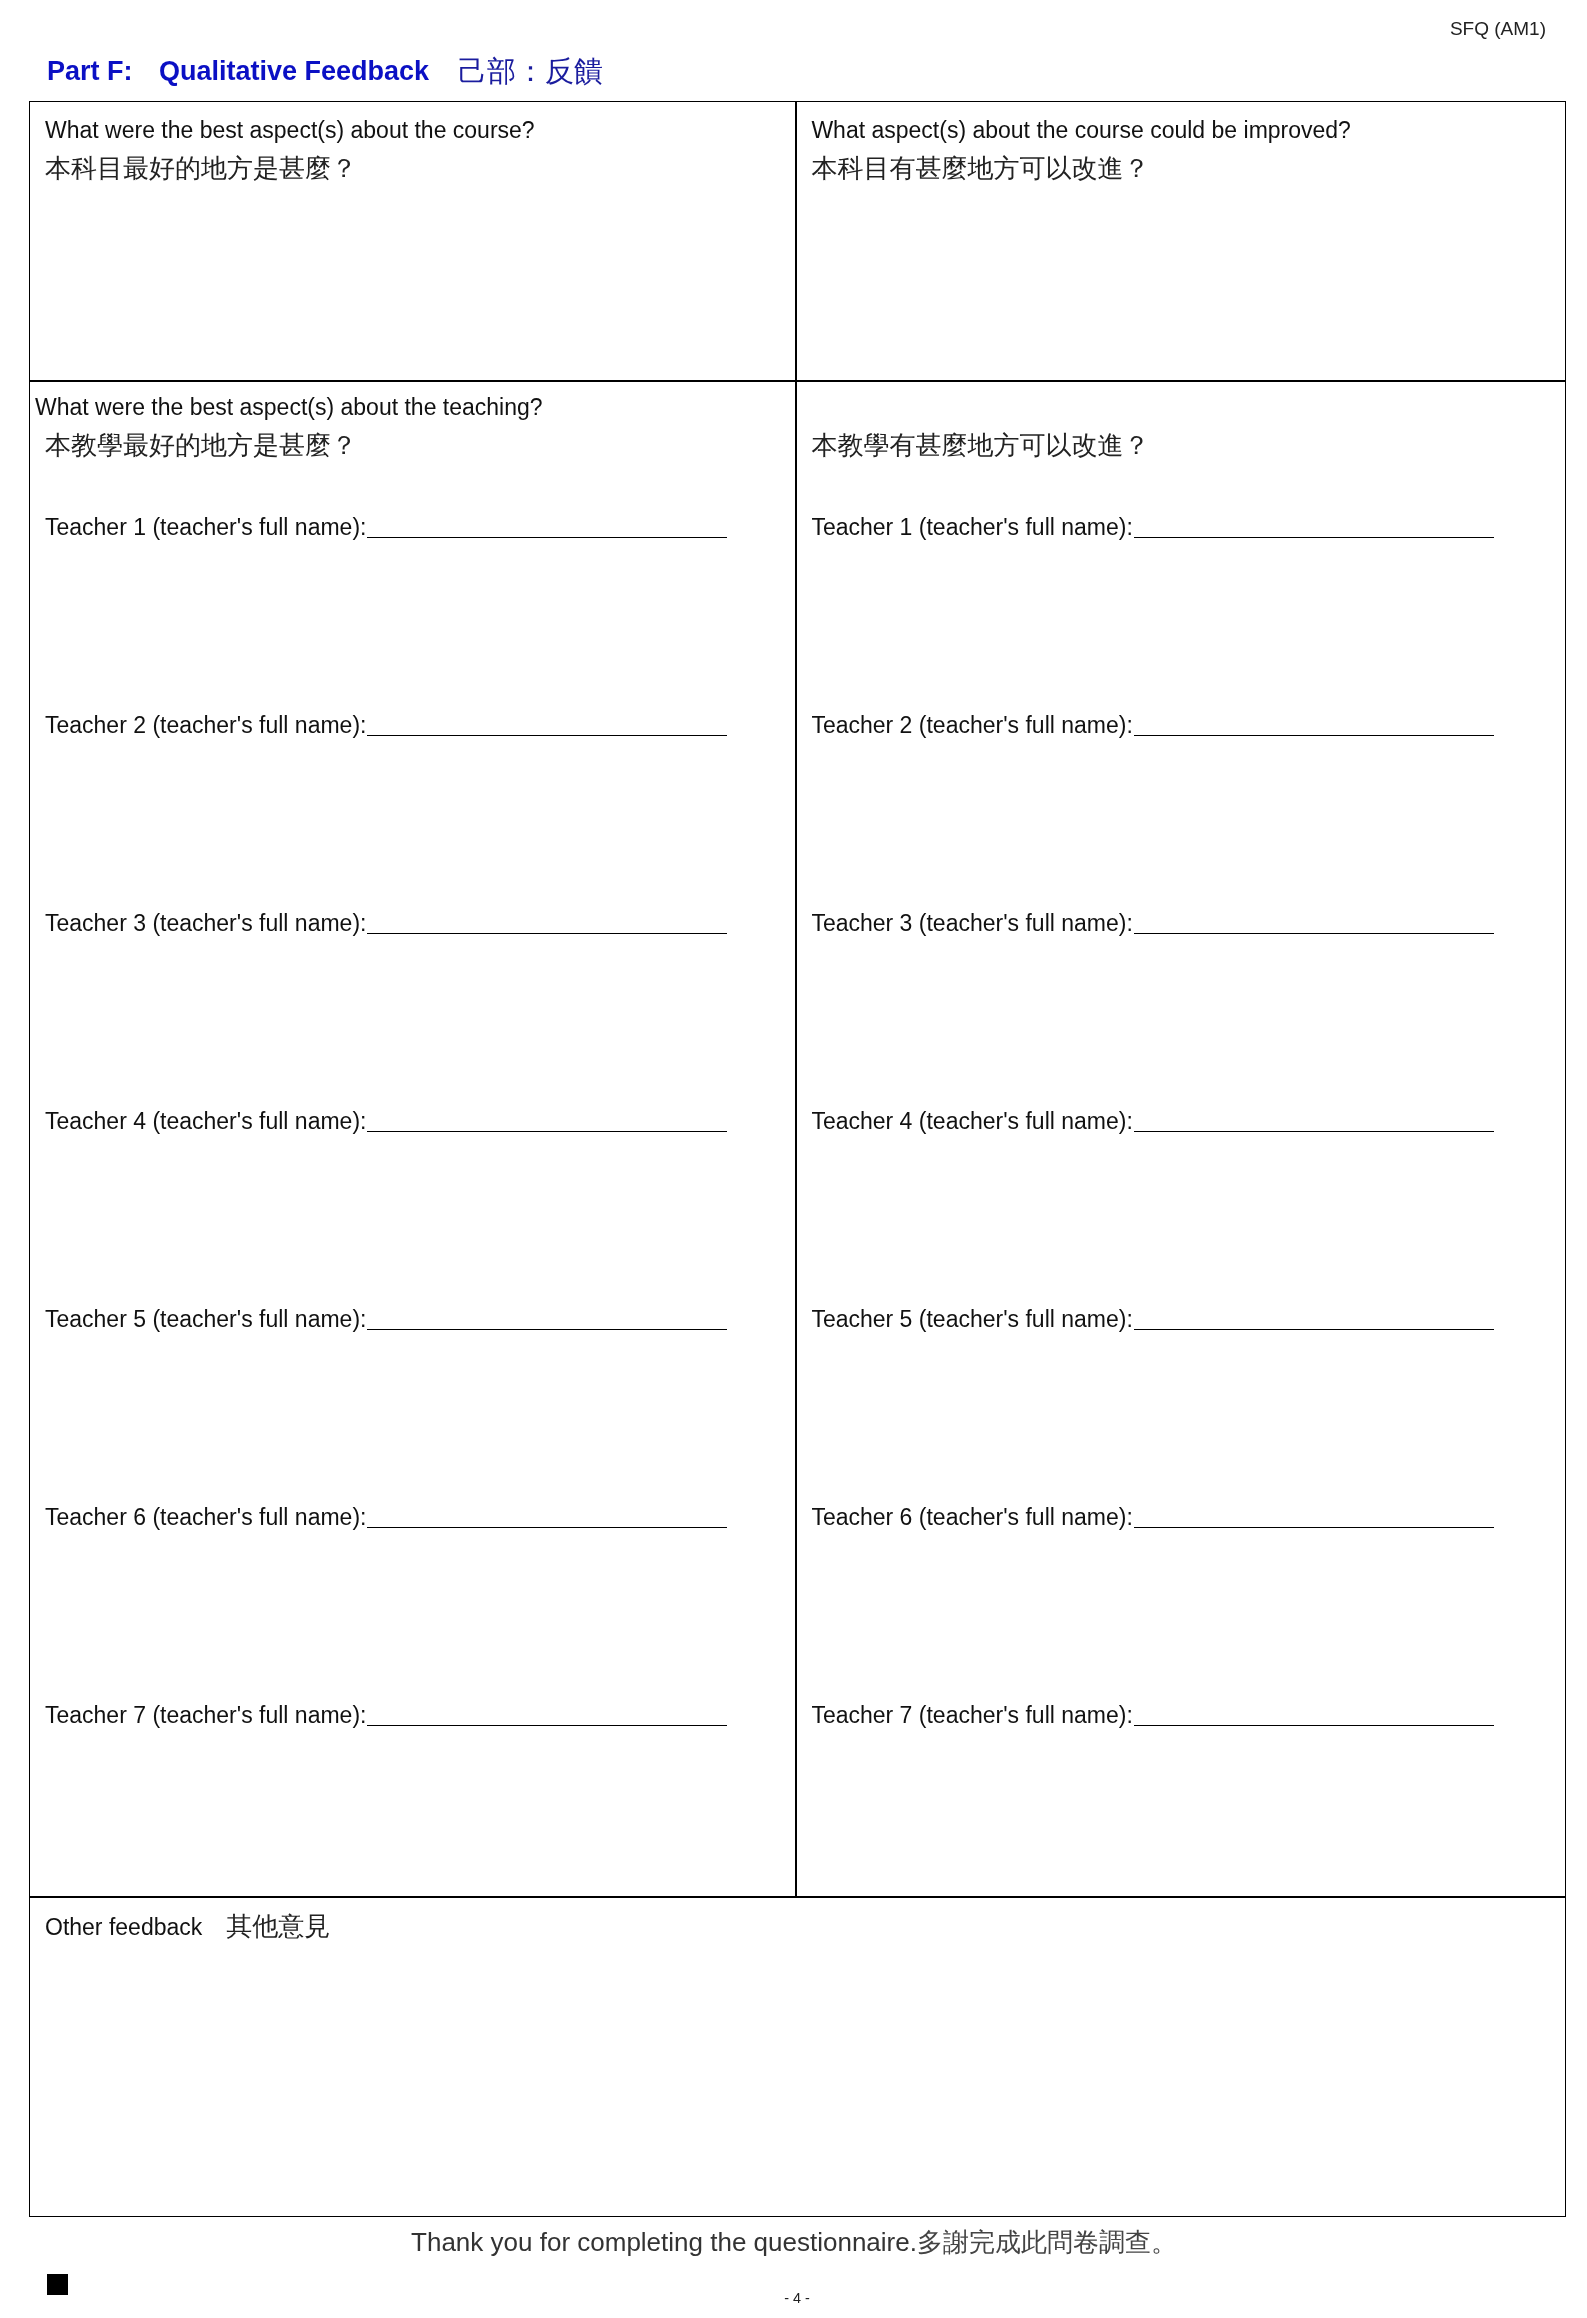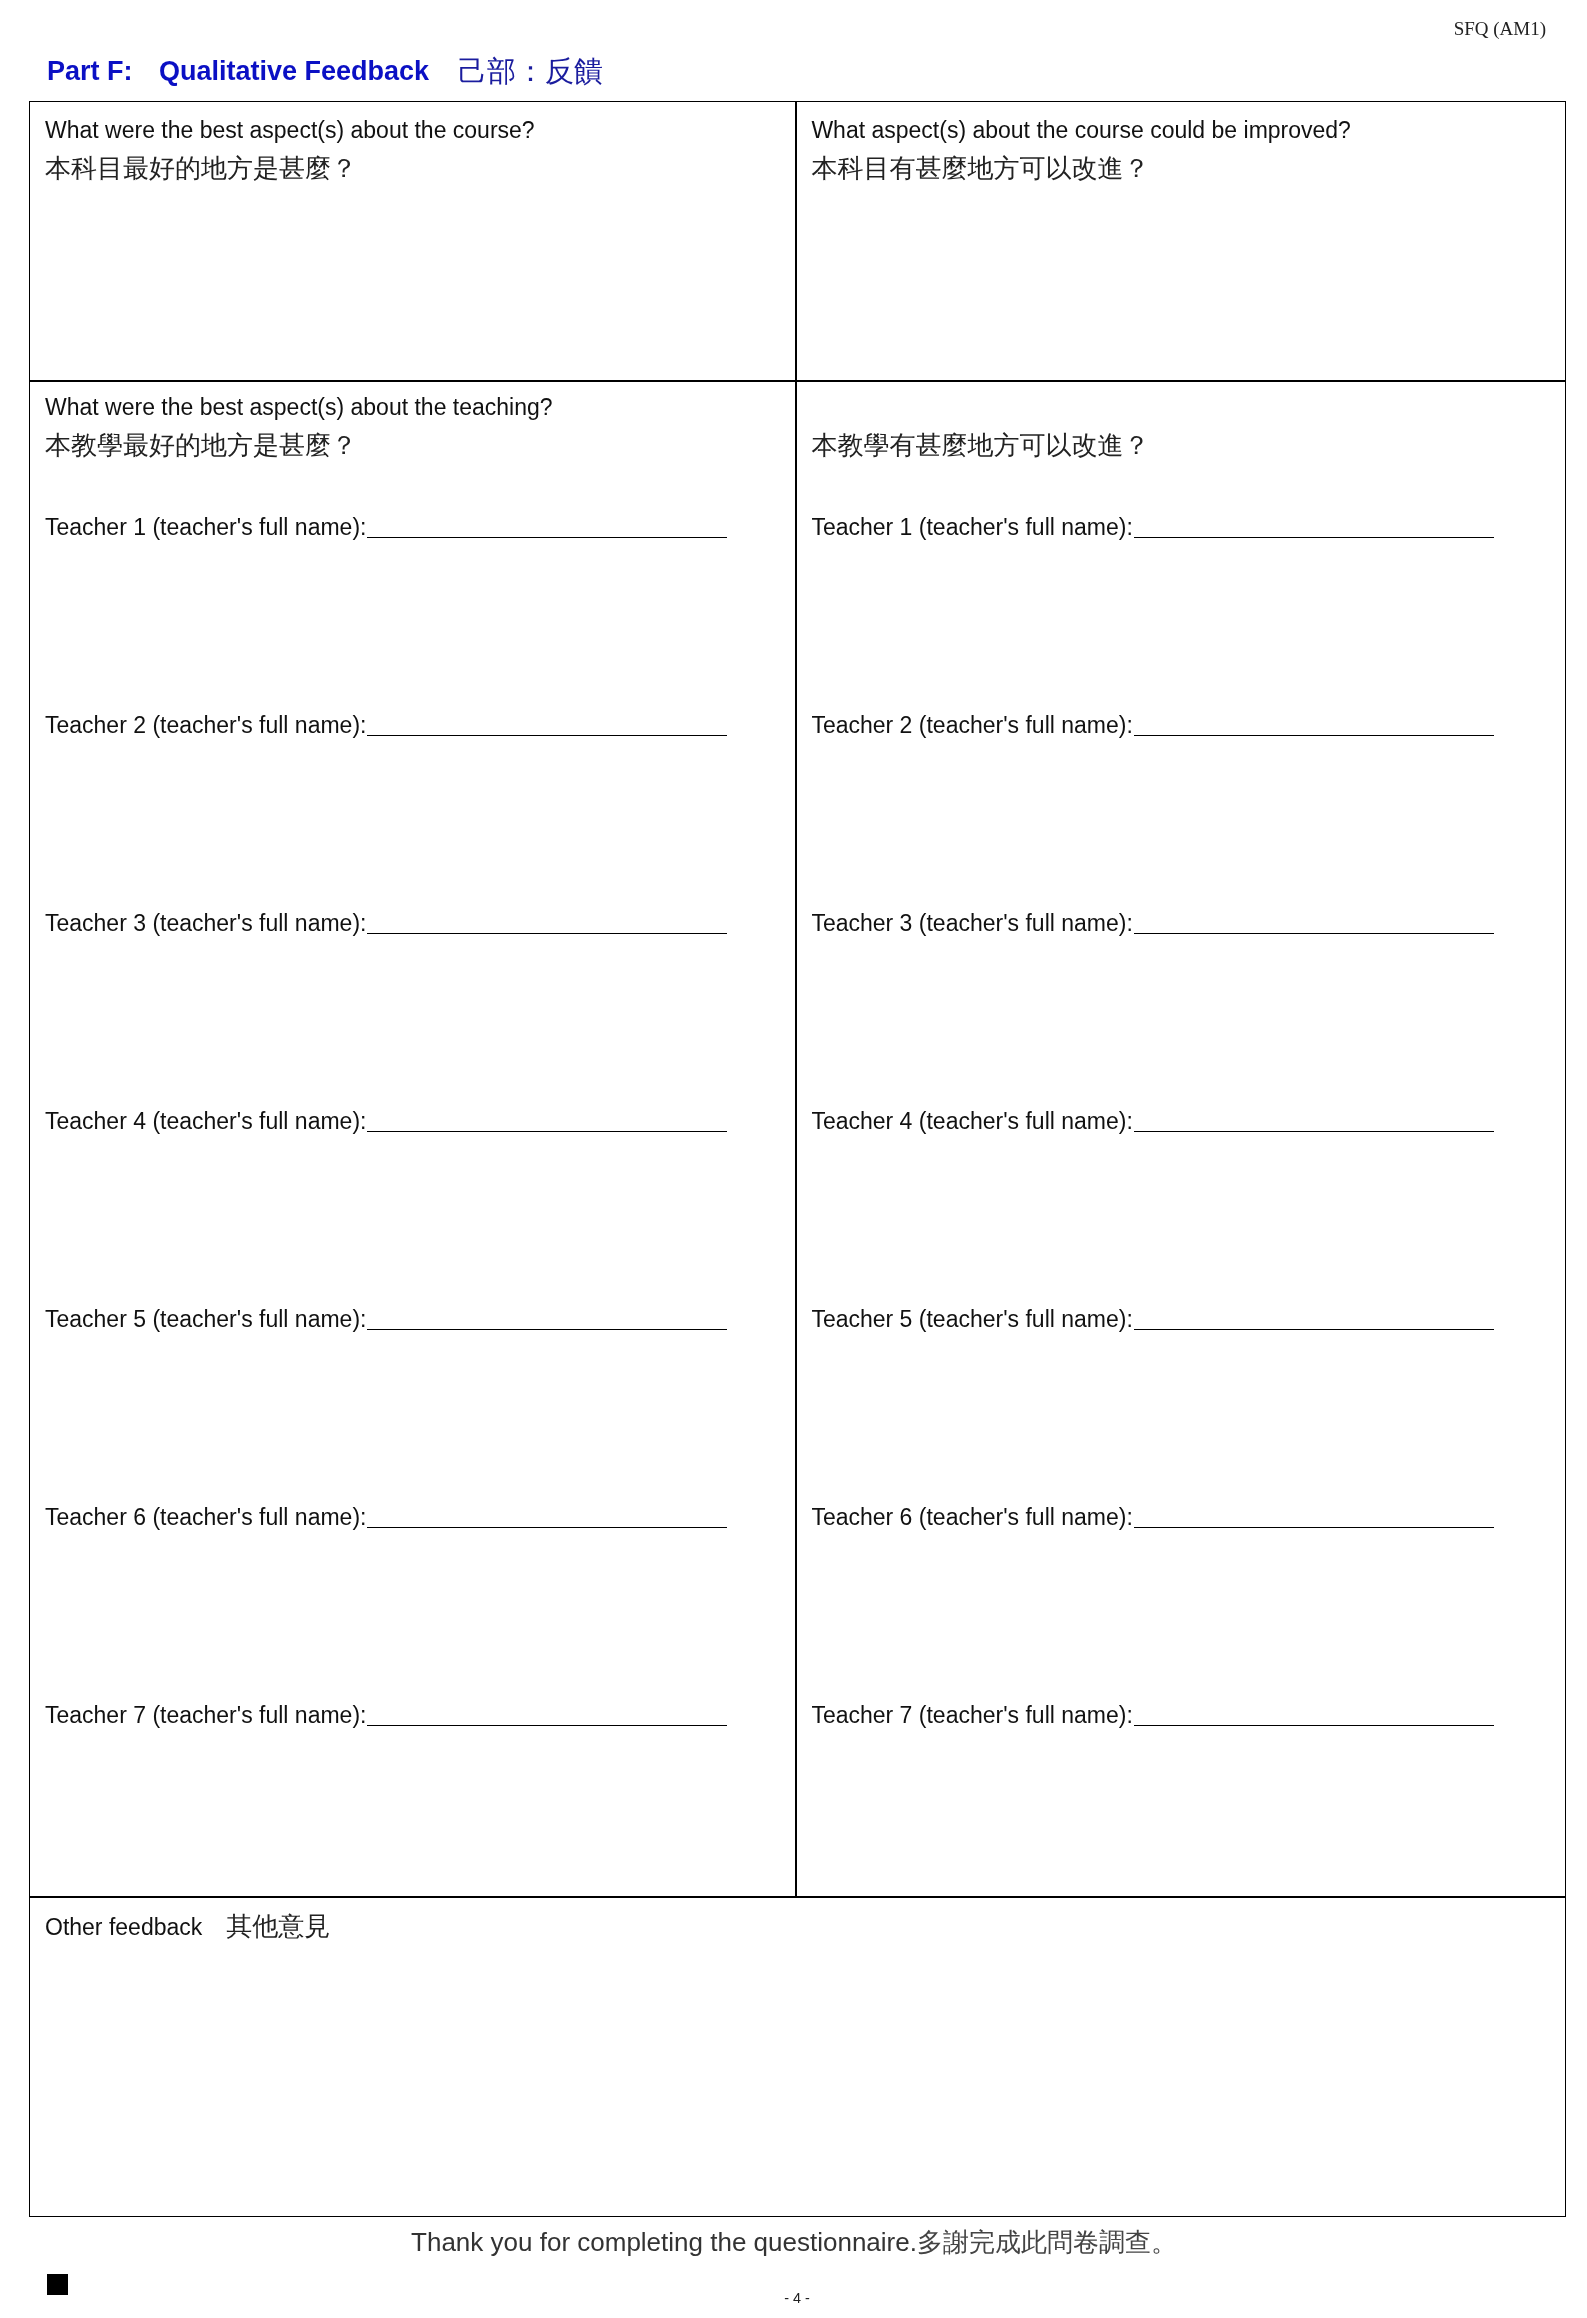--- a/index.html
+++ b/index.html
@@ -1,19 +1,19 @@
 <!DOCTYPE html>
 <html style="font-size:7.7px"><head>
 <meta charset="utf-8">
 <style>
   html, body { margin: 0; padding: 0; background: #ffffff; }
   body { width: 1588px; height: 2319px; position: relative; overflow: hidden;
          font-family: "Liberation Sans", "DejaVu Sans", sans-serif; color: #111; }
   .abs { position: absolute; }
-  .doc-code { right: 42px; top: 18px; font-size: 19px; color: #222; white-space: nowrap; font-family: Liberation Serif, serif; }
+  .doc-code { right: 42px; top: 18px; font-size: 19px; color: #222; white-space: nowrap; }
   .title { top: 52px; left: 47px; height: 38px; white-space: nowrap; }
   .title span { position: absolute; top: 0; font-size: 27px; line-height: 38px; color: #0b10c4; }
   .t-part { left: 0; font-weight: bold; }
   .t-name { left: 112px; font-weight: bold; }
   .t-zh { left: 411px; color: #1a1c9e !important; font-size: 29px !important; }
 
   .table { left: 29px; top: 101px; width: 1537px; height: 2116px; border: 1.9px solid #000; box-sizing: border-box; }
   .vline { background: #000; width: 1.9px; }
   .hline { background: #000; height: 1.9px; }
 
@@ -49,21 +49,21 @@
 <div class="abs" style="left:31px; top:104px; width:764px; height:276px;">
   <div class="q-en" style="left:14px; top:12.5px;">What were the best aspect(s) about the course?</div>
   <div class="q-zh" style="left:14px; top:49px;">本科目最好的地方是甚麼？</div>
 </div>
 <div class="abs" style="left:797px; top:104px; width:767px; height:276px;">
   <div class="q-en" style="left:14.4px; top:12.5px;">What aspect(s) about the course could be improved?</div>
   <div class="q-zh" style="left:14.4px; top:49px;">本科目有甚麼地方可以改進？</div>
 </div>
 
 <div class="abs" style="left:31px; top:382px; width:764px; height:1514px;">
-  <div class="q-en" style="left:14px; top:11.5px;">What were the best aspect(s) about the teaching?</div>
+  <div class="q-en" style="left:4px; top:11.5px;">What were the best aspect(s) about the teaching?</div>
   <div class="q-zh" style="left:14px; top:48px;">本教學最好的地方是甚麼？</div>
 
   <div class="teacher-line" style="left:14px; top:132px;">
       <span>Teacher 1 (teacher's full name):</span>
       <span class="blank"></span>
     </div>
   <div class="teacher-line" style="left:14px; top:330px;">
       <span>Teacher 2 (teacher's full name):</span>
       <span class="blank"></span>
     </div>

